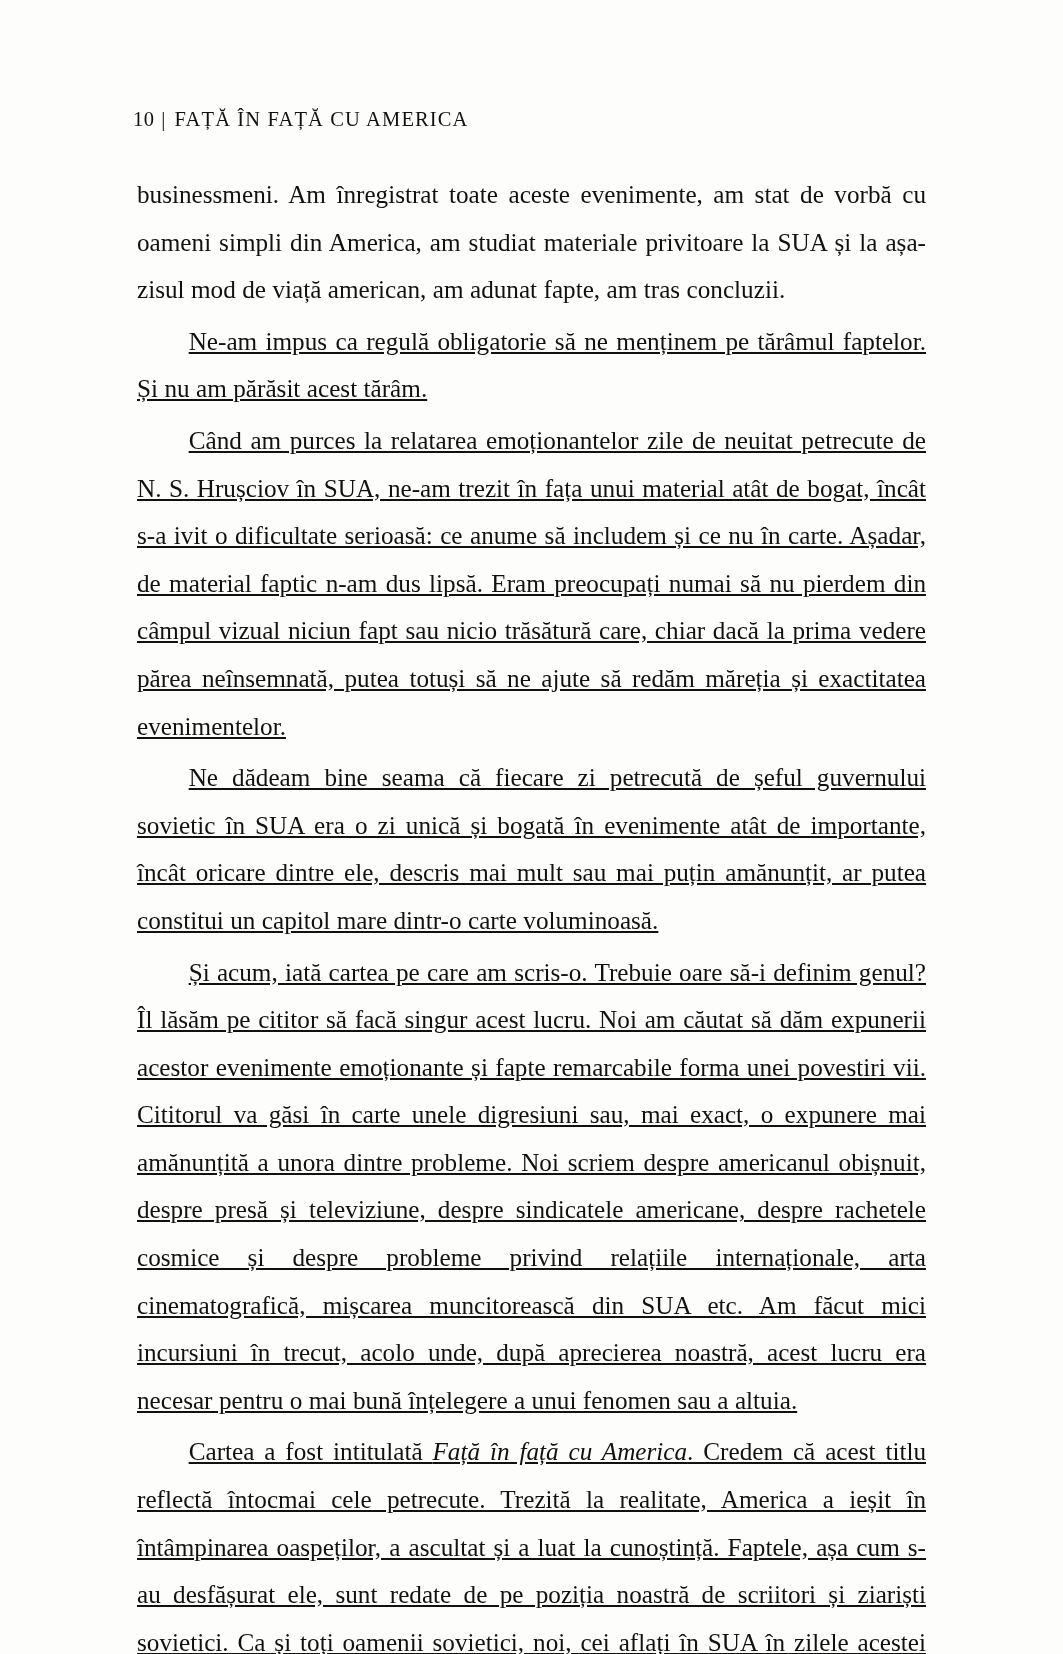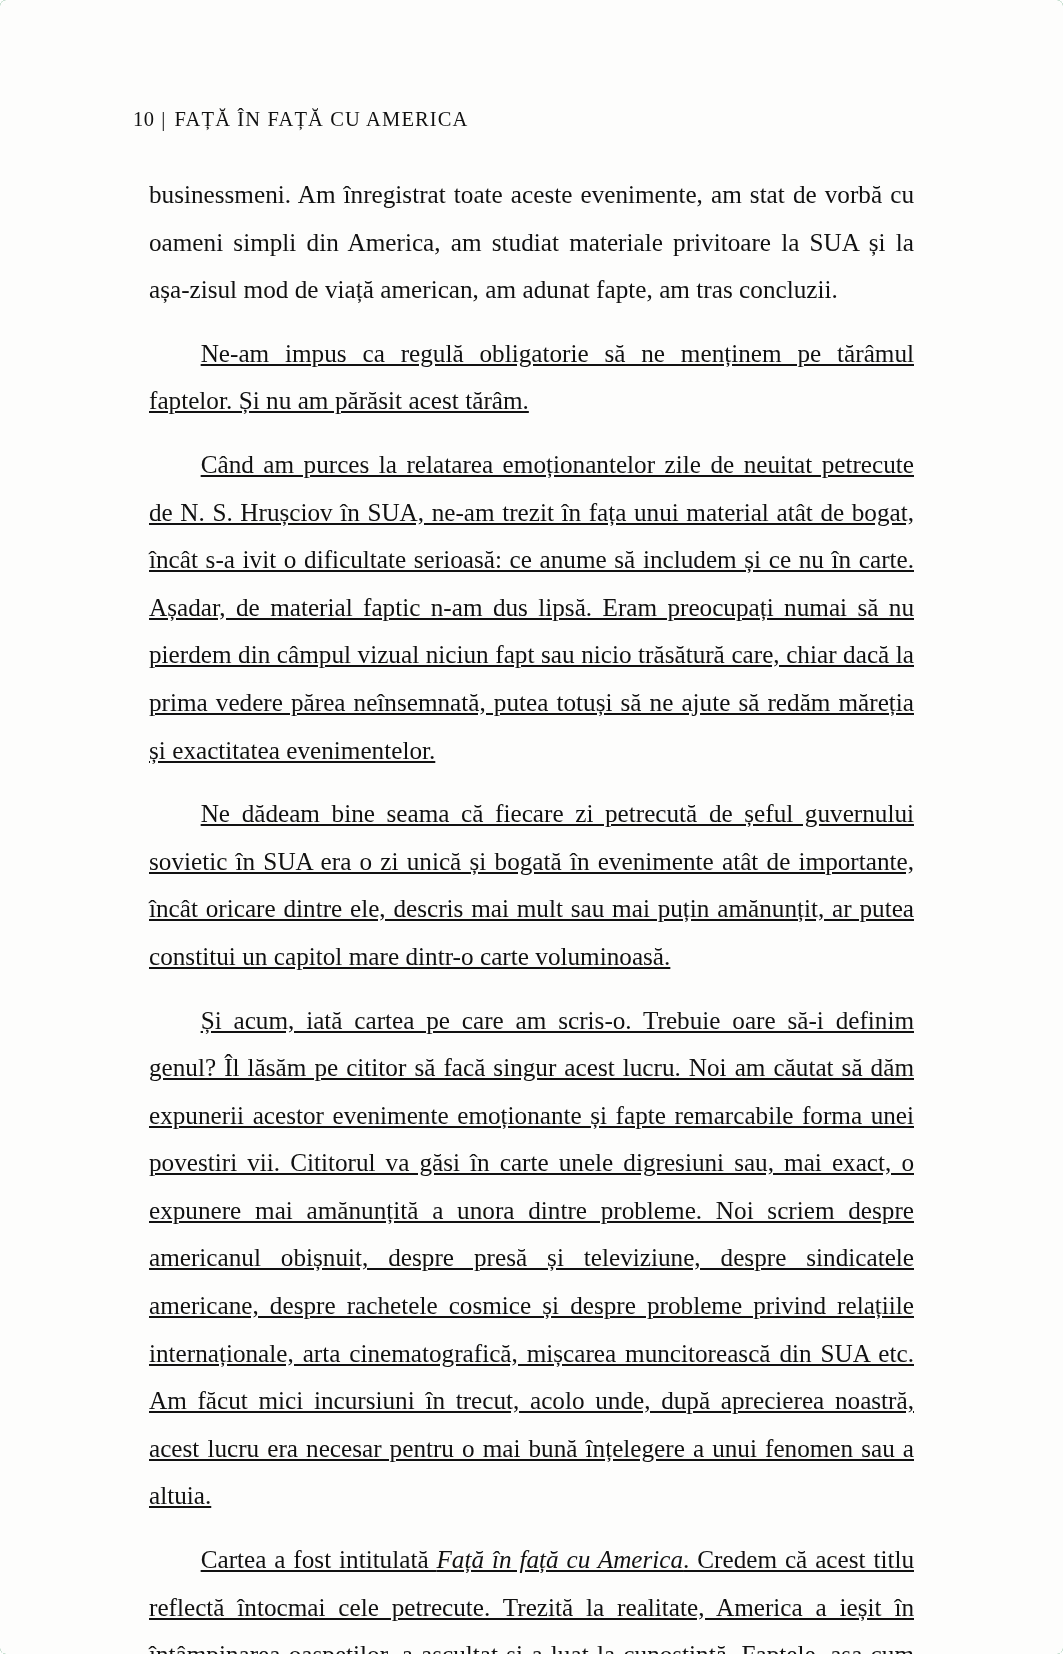--- a/index.html
+++ b/index.html
@@ -12,21 +12,20 @@
     font-family: "Liberation Serif", "DejaVu Serif", serif;
     color: #111111;
   }
   .page {
     position: relative;
     width: 1063px;
     height: 1654px;
     margin: 0 auto;
     background: #15803d;
     overflow: hidden;
-    border-radius: 6px;
   }
   
   .page-surface {
     position: absolute;
     inset: 0;
     background: #fdfdfc;
   }
   .content {
     position: absolute;
     left: 133px;
@@ -54,21 +53,21 @@
     margin-top: 40px;
     font-size: 25.2px;
     line-height: 47.6px;
     text-align: justify;
     text-justify: inter-word;
     -webkit-hyphens: none;
     hyphens: none;
     word-spacing: 0.005em;
   }
   .body-text p {
-    margin: 16px;
+    margin: 4px;
     text-indent: 0;
   }
   .body-text p.indent {
     text-indent: 2.05em;
     text-decoration: underline;
   }
   .body-text p:last-child {
     text-align: justify;
   }
   .ital {

